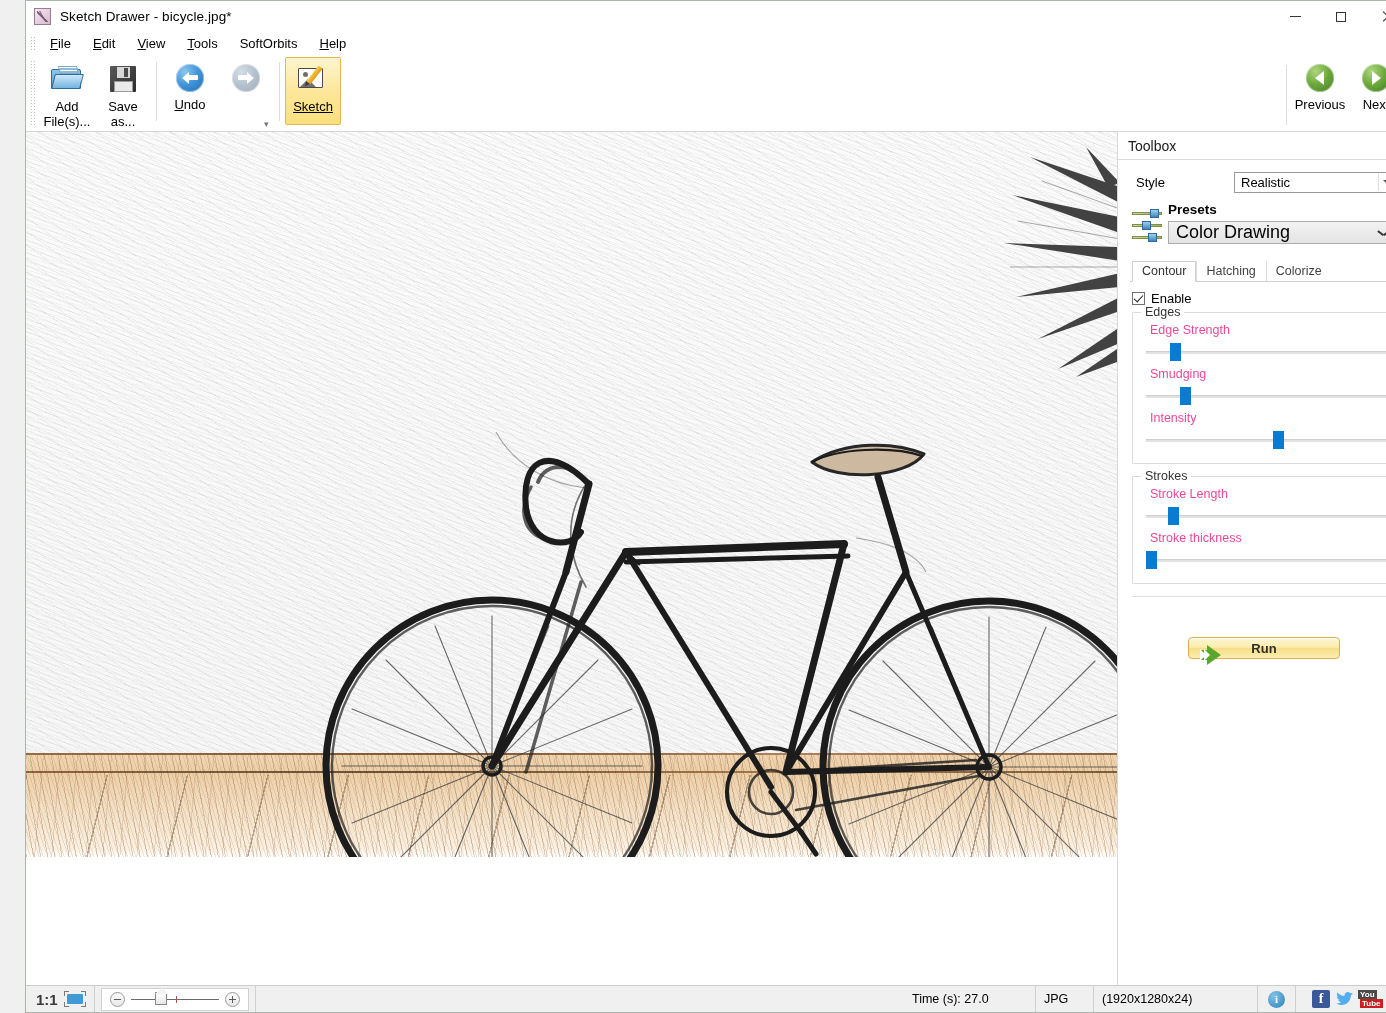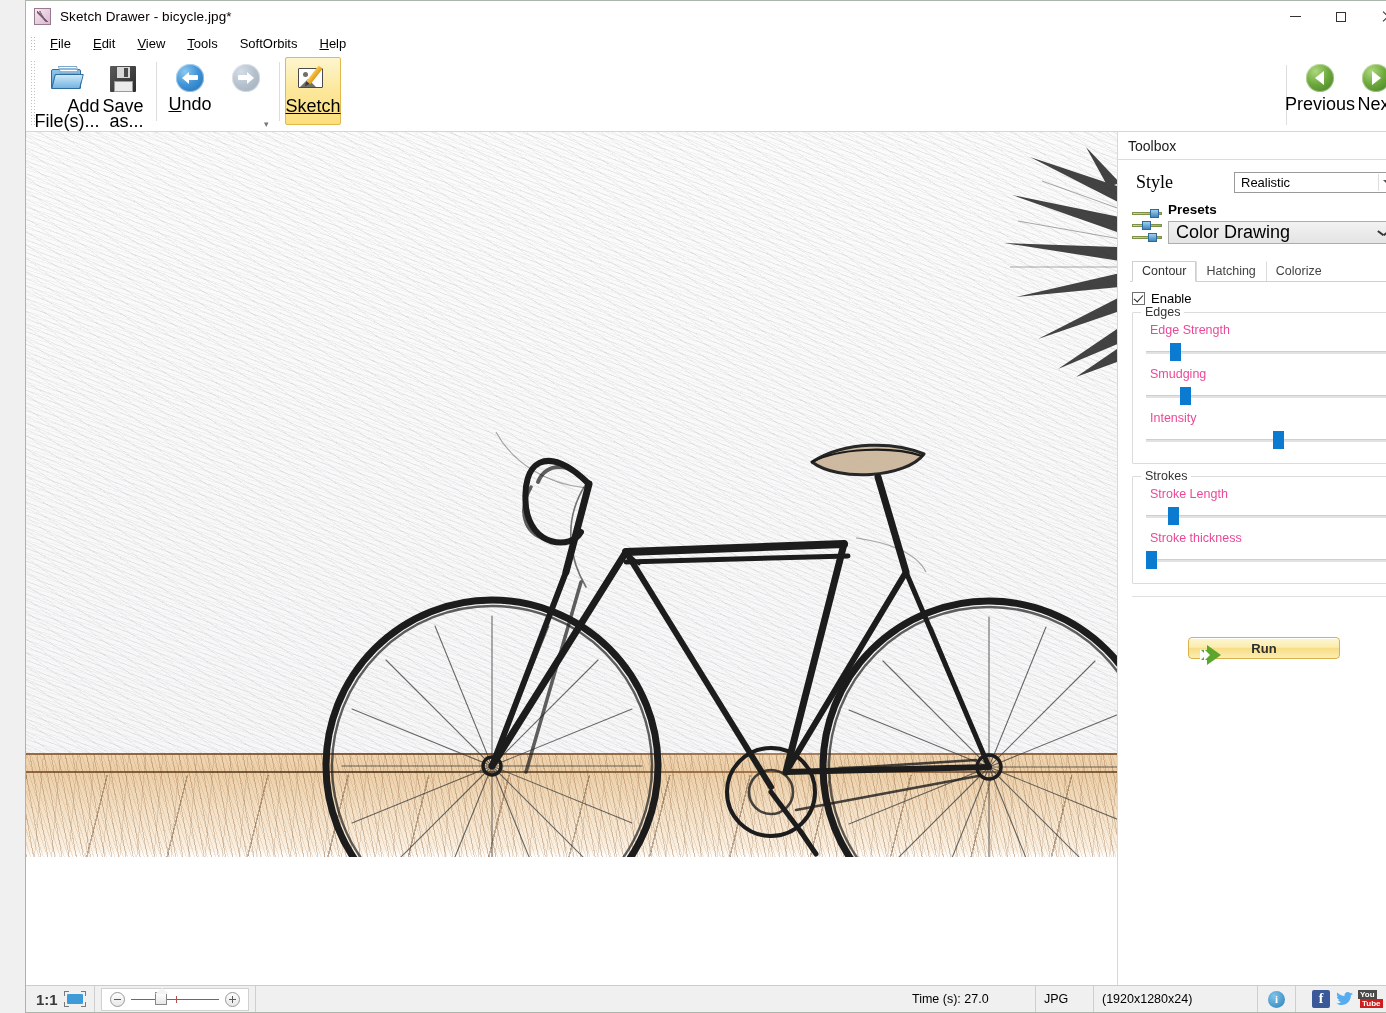--- a/index.html
+++ b/index.html
@@ -101,21 +101,21 @@
     display:flex; flex-direction:column; align-items:center;
     padding-top:5px; cursor:default;
     border:1px solid transparent; border-radius:2px;
   }
   .rib-btn.active {
     background:linear-gradient(180deg,#fdf5cf 0%,#fce79a 50%,#fbdf7e 100%);
     border:1px solid #e3b94d;
   }
   .rib-btn.disabled { opacity:1;gap:36px; }
   .rib-label {
-    margin-top:4px; font-size:18px; text-align:right;
+    margin-top:4px; font-size:13px; text-align:center;
     line-height:15px; color:#000;
   }
   .rib-btn.disabled .rib-label { color:#a8a8a8; }
   .rib-label u { text-decoration:underline; }
   .rib-icon { width:34px; height:32px; position:relative; }
 
   
   .ic-folder { }
   .ic-folder .f-back {
     position:absolute; left:1px; top:6px; width:30px; height:20px;
@@ -292,21 +292,21 @@
   .tb-close:before,.tb-close:after {
     content:""; position:absolute; left:-1px; top:6px;
     width:15px; height:1px; background:#444;
   }
   .tb-close:before { transform:rotate(45deg); }
   .tb-close:after  { transform:rotate(-45deg); }
 
   .tb-body { padding:10px 12px 0 12px; }
 
   .row-style { display:flex; align-items:center; height:24px; margin-bottom:8px; }
-  .lbl-style { font-size:18px; width:104px; padding-left:6px;font-family:Liberation Serif, serif; }
+  .lbl-style { font-size:13px; width:104px; padding-left:6px; }
   .sel-style {
     flex:1 1 auto; height:21px;
     border:1px solid #9a9a9a; background:#ffffff;
     display:flex; align-items:center; justify-content:space-between;
     padding:0 2px 0 6px; font-size:13px; cursor:default;
   }
   .sel-style .caret {
     width:17px; height:17px;
     display:flex; align-items:center; justify-content:center;
     border-left:1px solid #ddd;

